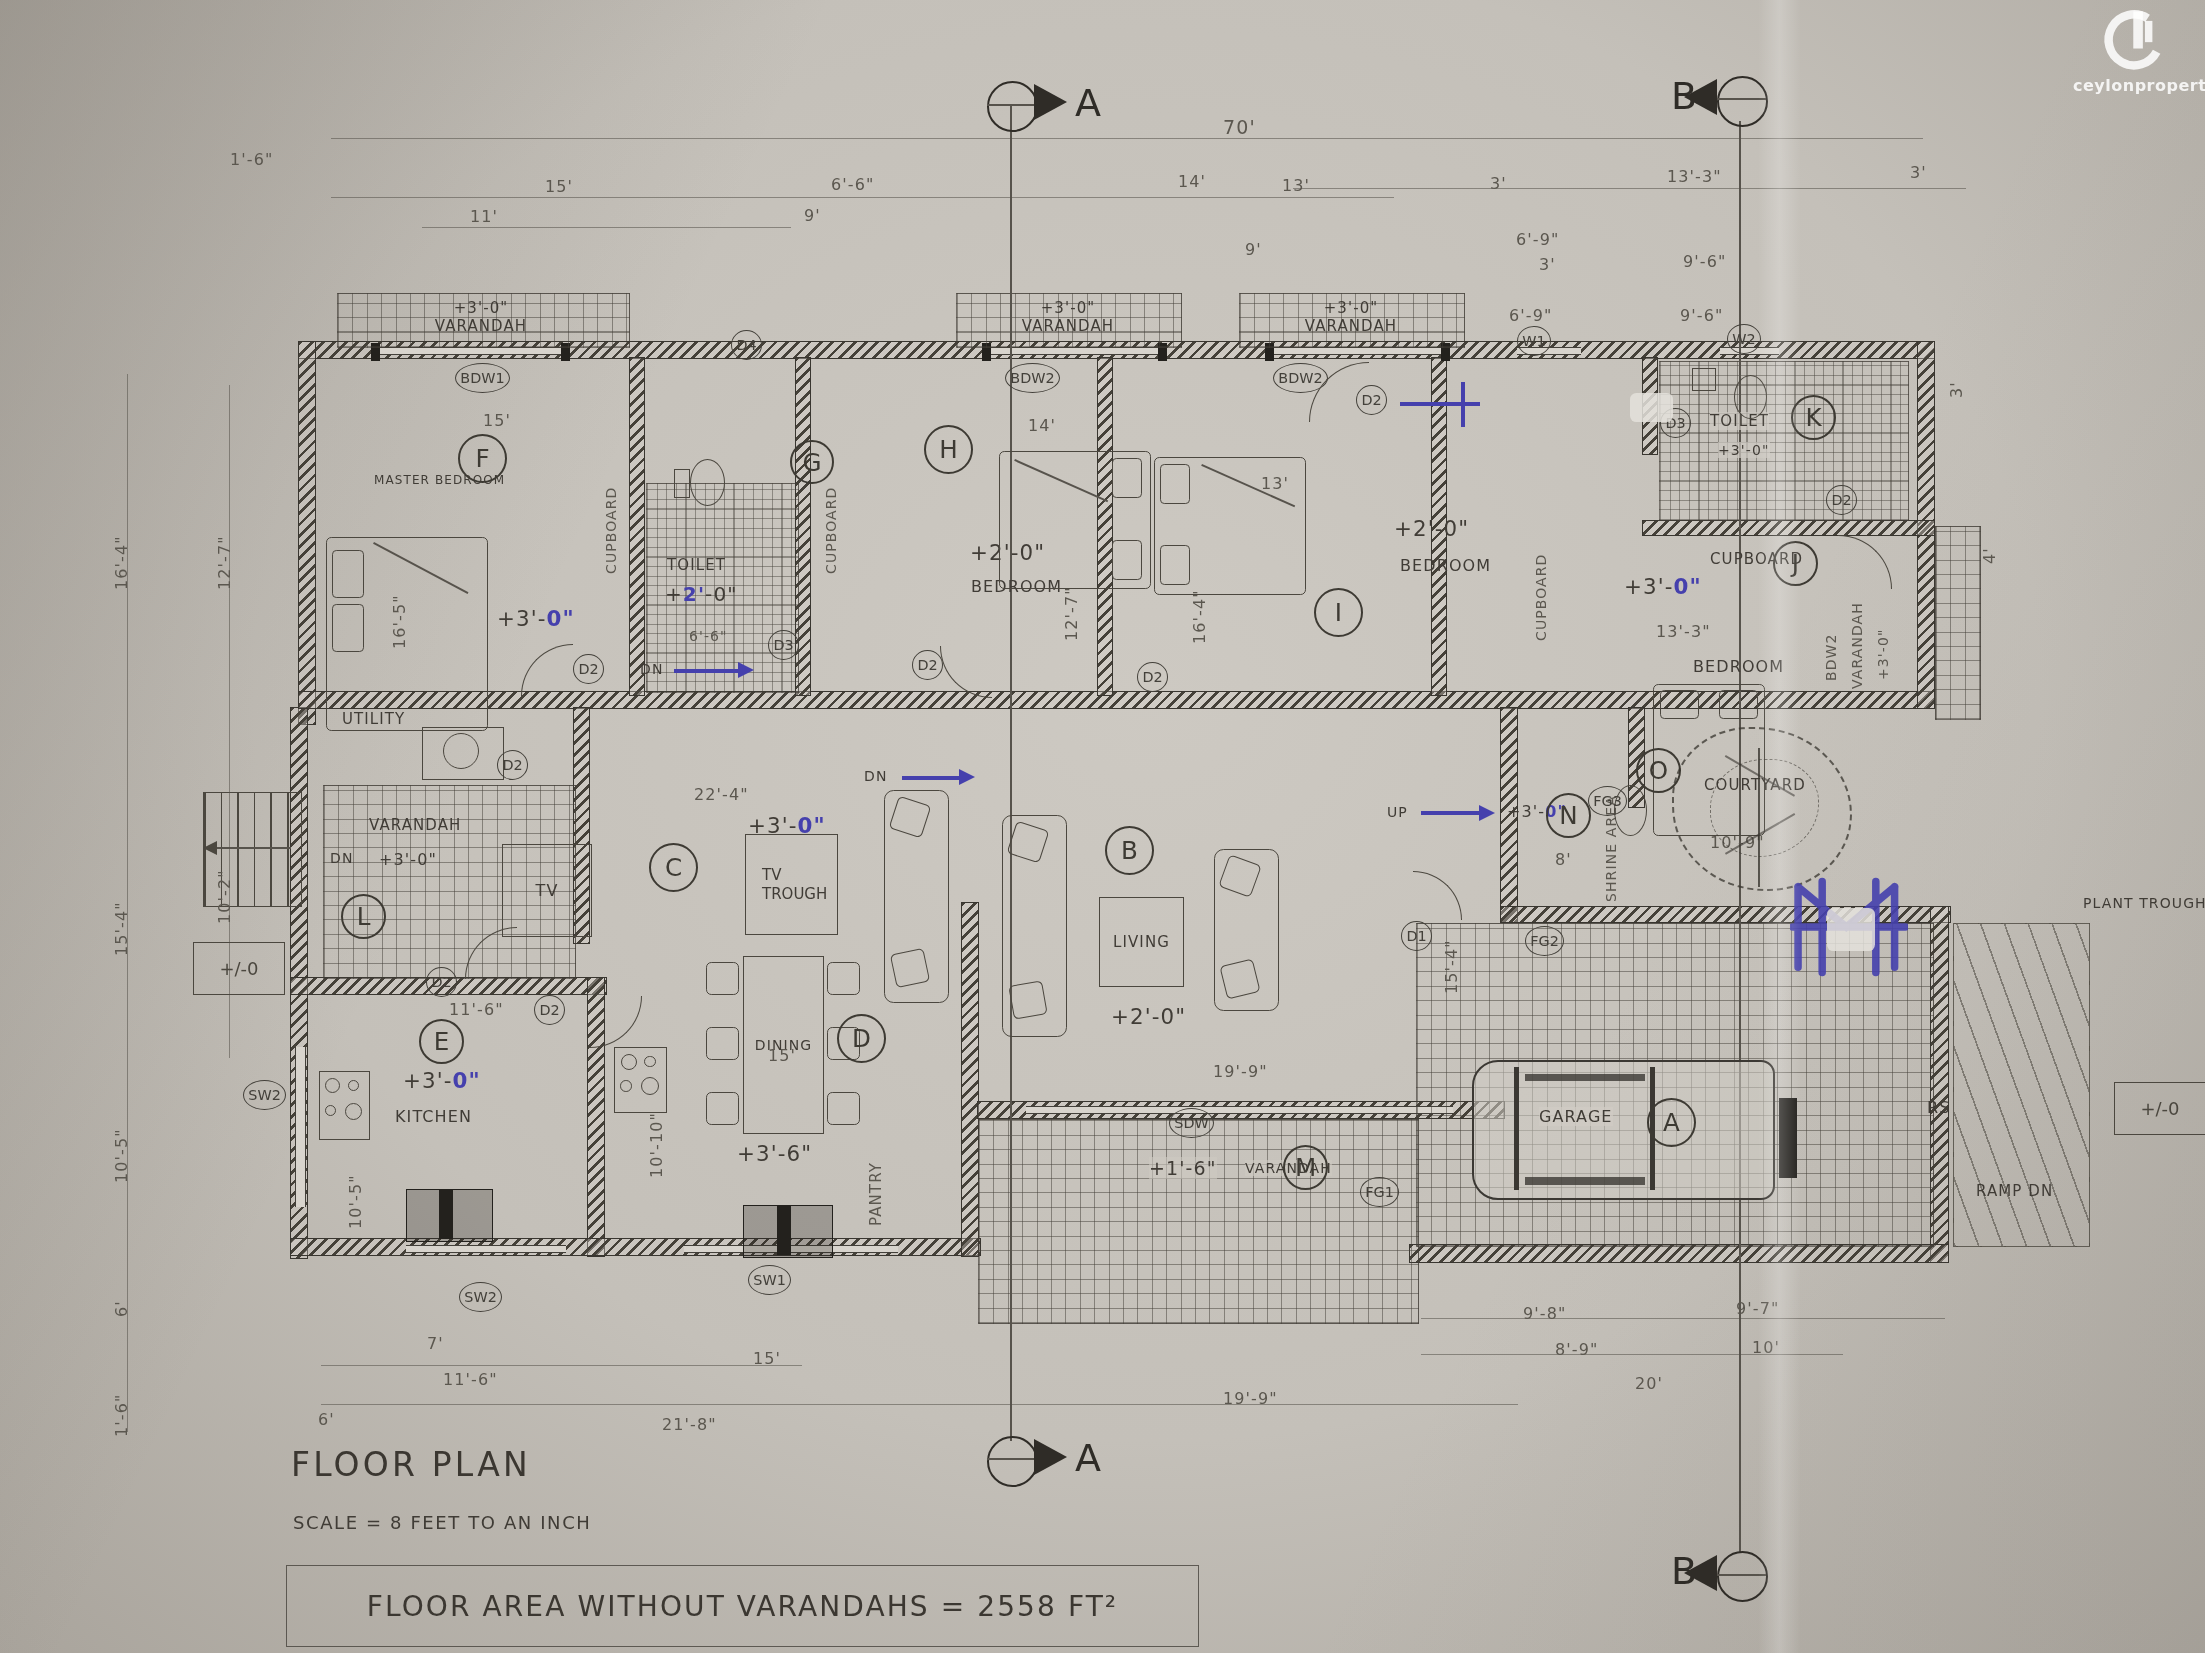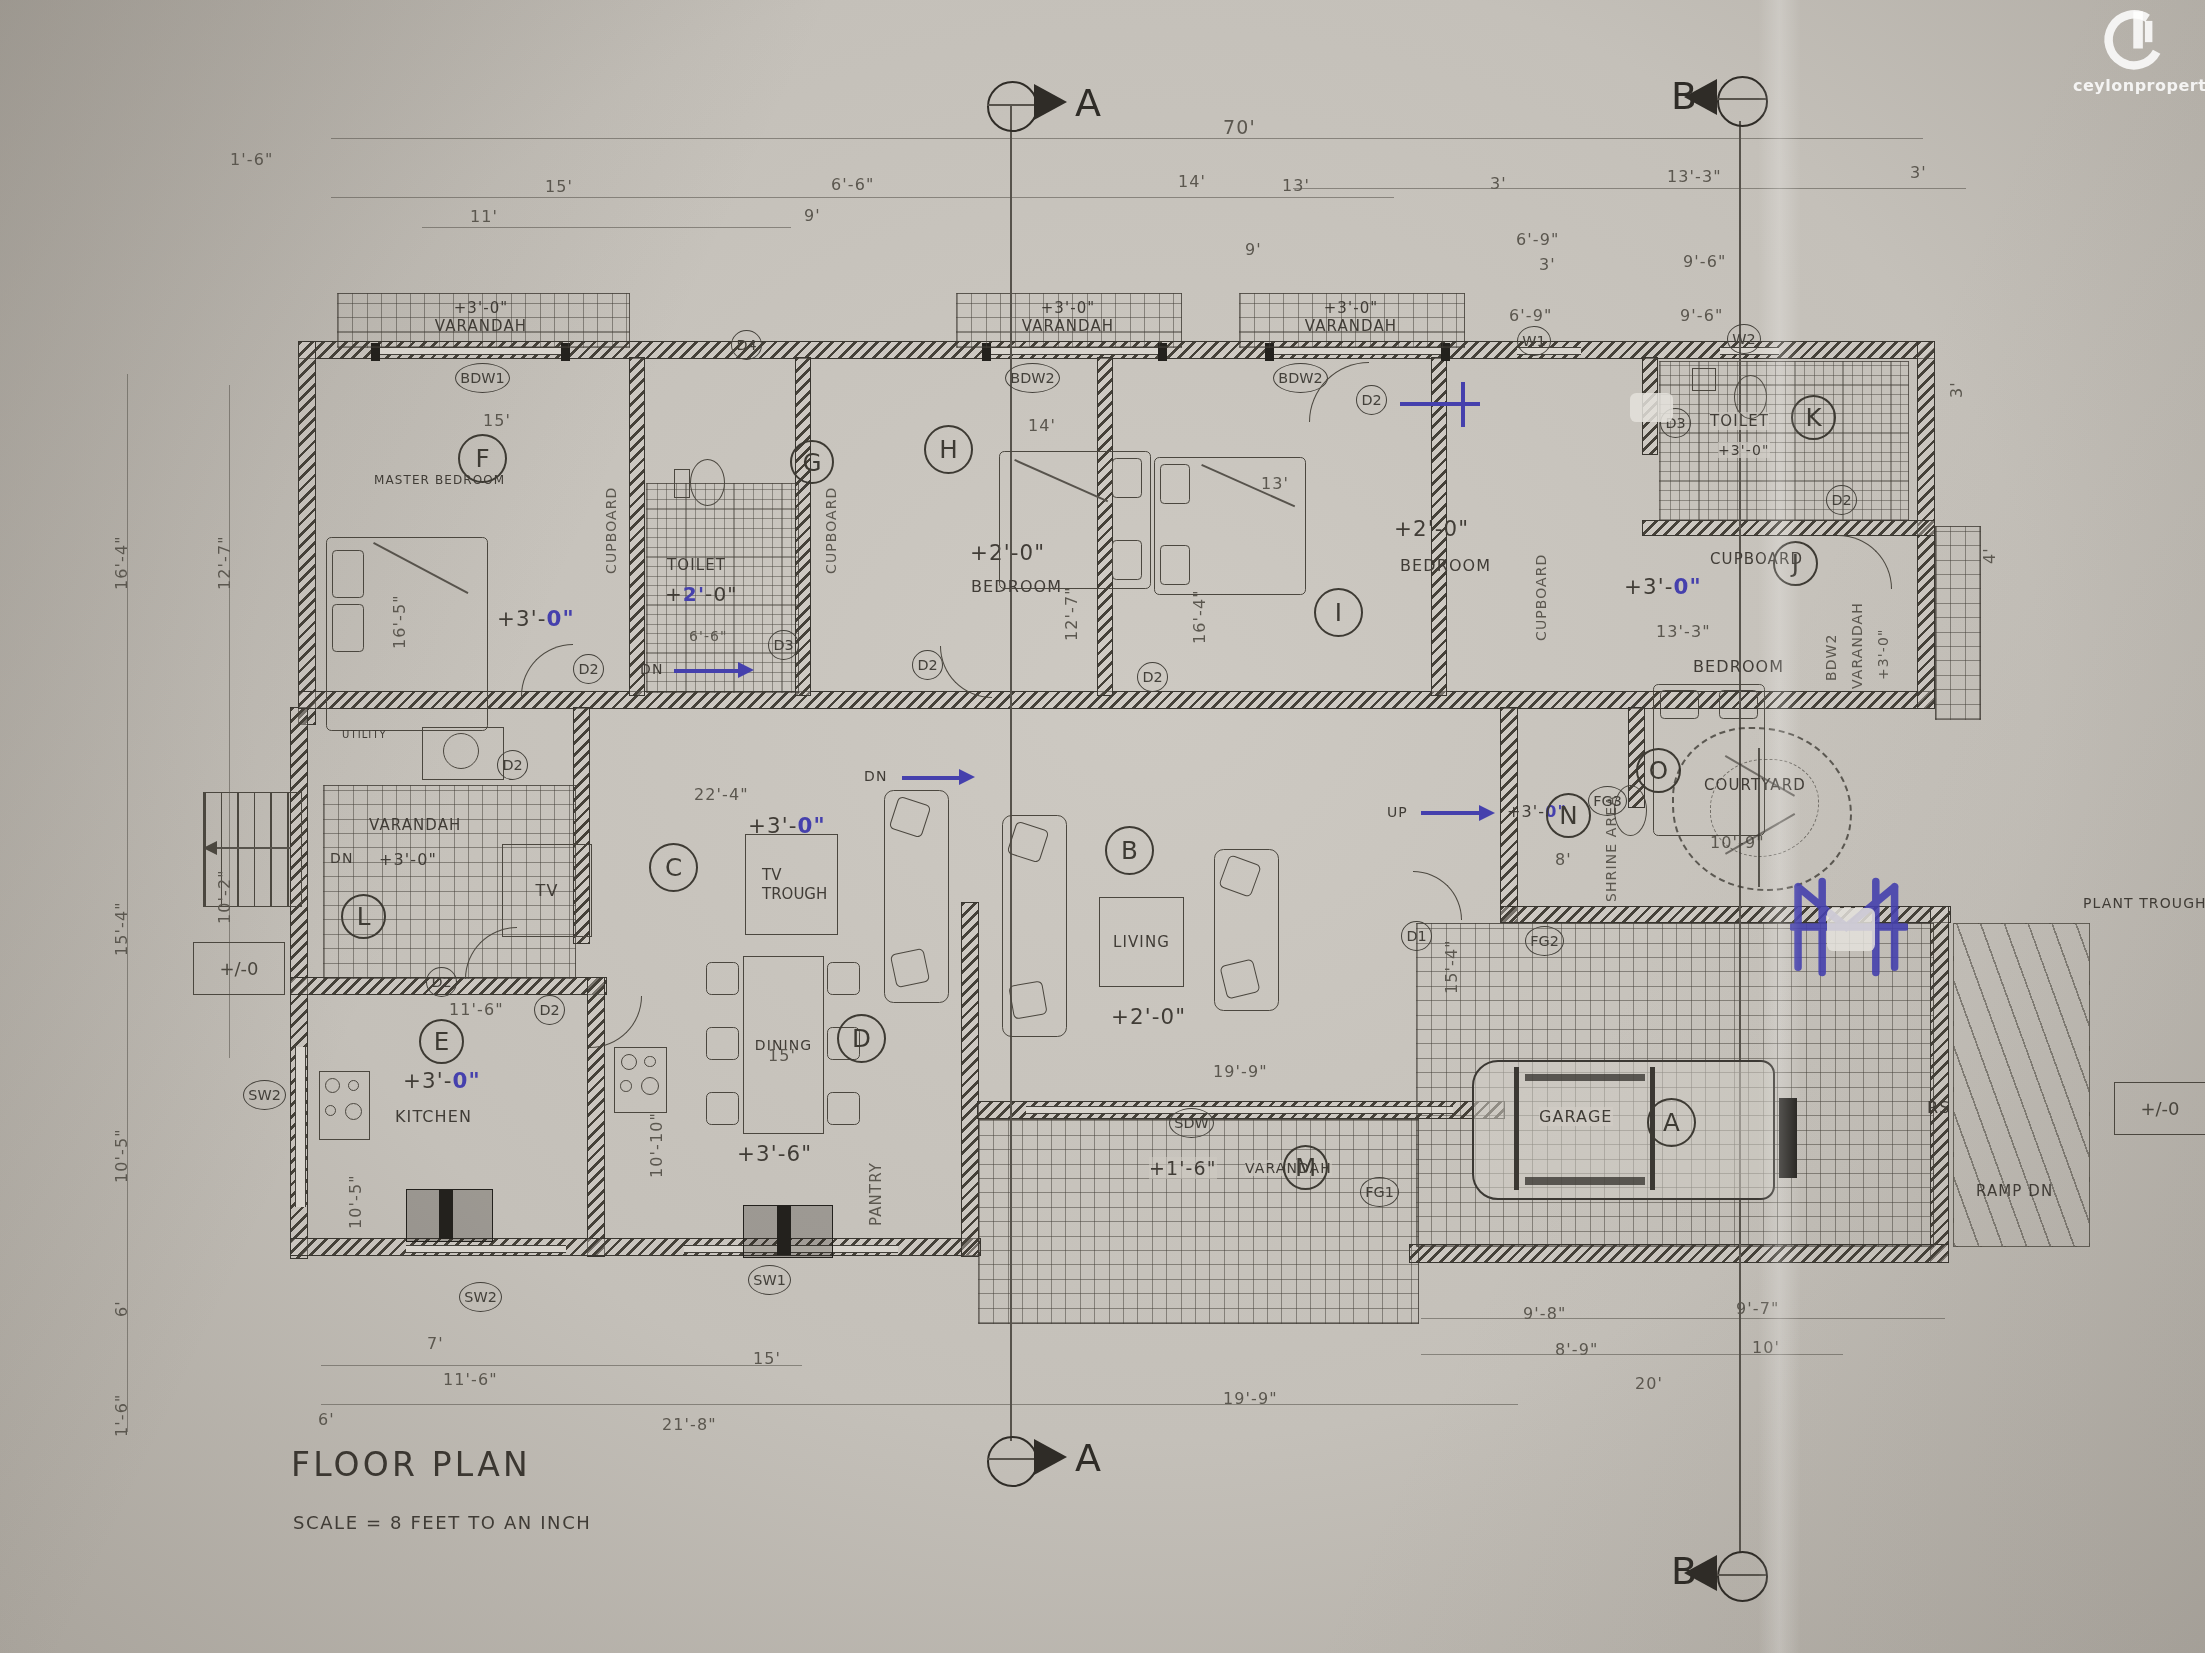--- a/index.html
+++ b/index.html
@@ -302,21 +302,21 @@
   <span class="dim rot" style="left:1875px;top:680px;font-size:14px">+3'-0"</span>
 
   <div class="tag" style="left:573px;top:654px">
       <span>D2</span>
     </div>
   <div class="arc" style="left:521px;top:644px;width:51px;height:51px;transform:rotate(90deg)"></div>
   <span class="lbl" style="left:640px;top:661px;font-size:14px">DN</span>
   <i class="bluebar" style="left:674px;top:669px;width:64px;height:3.7px"></i>
   <i class="tri" style="left:738px;top:662px;border-left:16px solid #4540ad;border-top:8px solid rgba(0,0,0,0);border-bottom:8px solid rgba(0,0,0,0)"></i>
 
-  <span class="lbl" style="left:342px;top:729px;font-size:10px">UTILITY</span>
+  <span class="lbl" style="left:342px;top:710px;font-size:15px">UTILITY</span>
   <div class="x" style="left:422px;top:727px;width:80px;height:51px;border:1.6px solid #4b473f"></div>
   <div class="x" style="left:443px;top:733px;width:34px;height:34px;border:1.6px solid #4b473f;border-radius:50%"></div>
   <div class="tag" style="left:497px;top:750px">
       <span>D2</span>
     </div>
   <span class="lbl" style="left:369px;top:816px;font-size:15px">VARANDAH</span>
   <span class="lbl" style="left:330px;top:850px;font-size:14px">DN</span>
   <span class="lbl" style="left:379px;top:850px;font-size:16px">+3'-0"</span>
   <div class="marker" style="left:341px;top:894px;width:41px;height:41px">
       <span>L</span>
@@ -485,20 +485,23 @@
   <span class="dim" style="left:662px;top:1415px">21'-8"</span>
   <span class="dim" style="left:1223px;top:1389px">19'-9"</span>
   <span class="dim" style="left:1523px;top:1304px">9'-8"</span>
   <span class="dim" style="left:1736px;top:1299px">9'-7"</span>
   <span class="dim" style="left:1555px;top:1340px">8'-9"</span>
   <span class="dim" style="left:1752px;top:1338px">10'</span>
   <span class="dim" style="left:1635px;top:1374px">20'</span>
 
   <div class="lbl" style="left:291px;top:1445px;font-size:33px;letter-spacing:3.2px;color:#3b3731">FLOOR PLAN</div>
   <div class="lbl" style="left:293px;top:1512px;font-size:18px;letter-spacing:1.6px">SCALE = 8 FEET TO AN INCH</div>
+  <div class="x" style="left:286px;top:1565px;width:911px;height:80px;border:1.6px solid rgba(70,66,60,.8);display:flex;align-items:center;justify-content:center">
+    <span class="lbl" style="position:static;font-size:28px;letter-spacing:2.1px;color:#3b3731">FLOOR AREA WITHOUT VARANDAHS = 2558 FT²</span>
+  </div>
 
   <div class="x wm" style="left:2073px;top:5.3px;width:128px;height:107px;text-align:center">
     <svg width="80" height="69" viewBox="0 0 150 130">
       <path d="M95 25 A48 48 0 1 0 112 88" fill="none" stroke="rgba(255,255,255,.85)" stroke-width="16"></path>
       <rect x="68" y="12" width="18" height="70" fill="rgba(255,255,255,.85)"></rect>
       <rect x="90" y="30" width="14" height="40" fill="rgba(255,255,255,.85)"></rect>
     </svg>
     <div style="font-size:16px;font-weight:bold;letter-spacing:0.5px"><span>ceylonproperty</span></div>
   </div>
 

